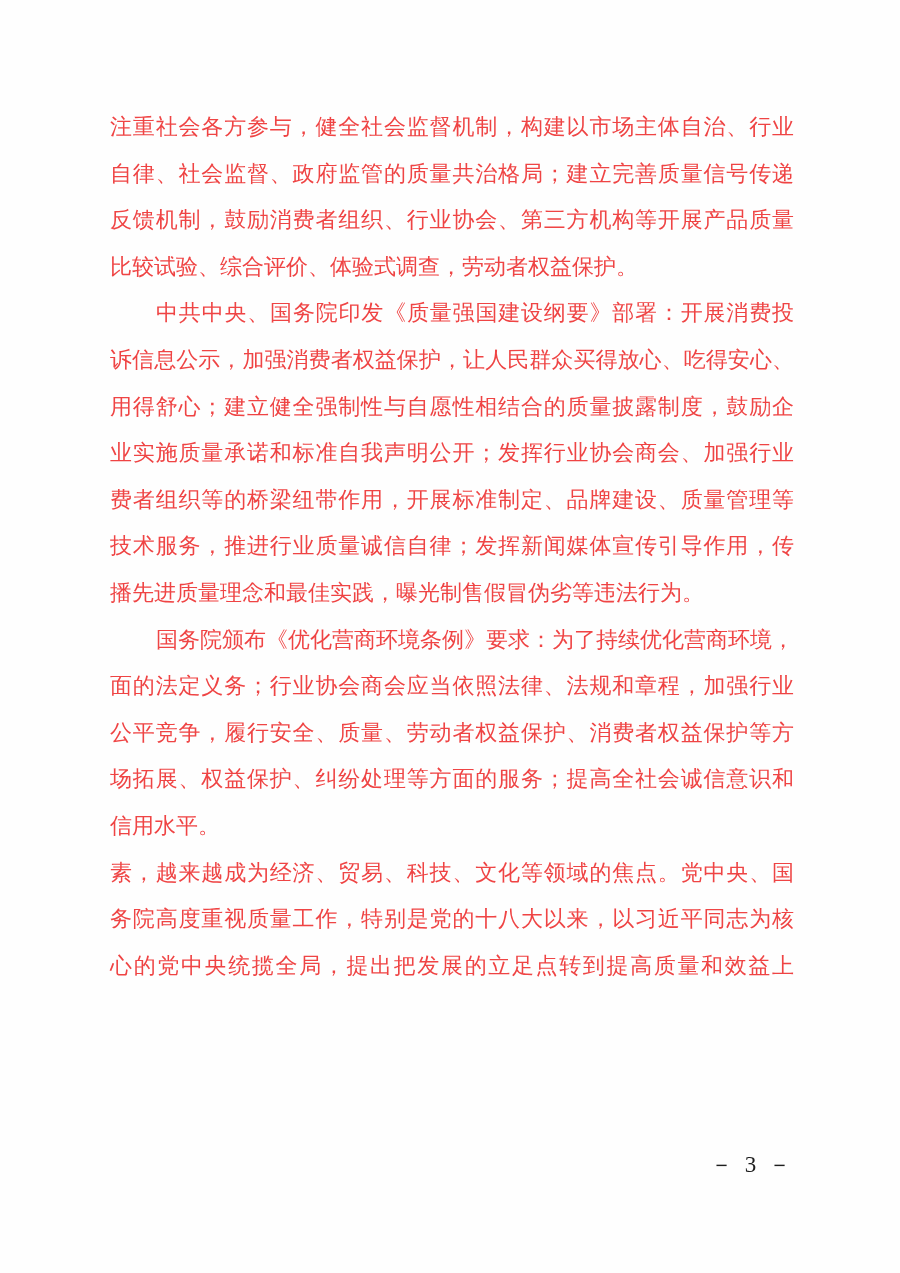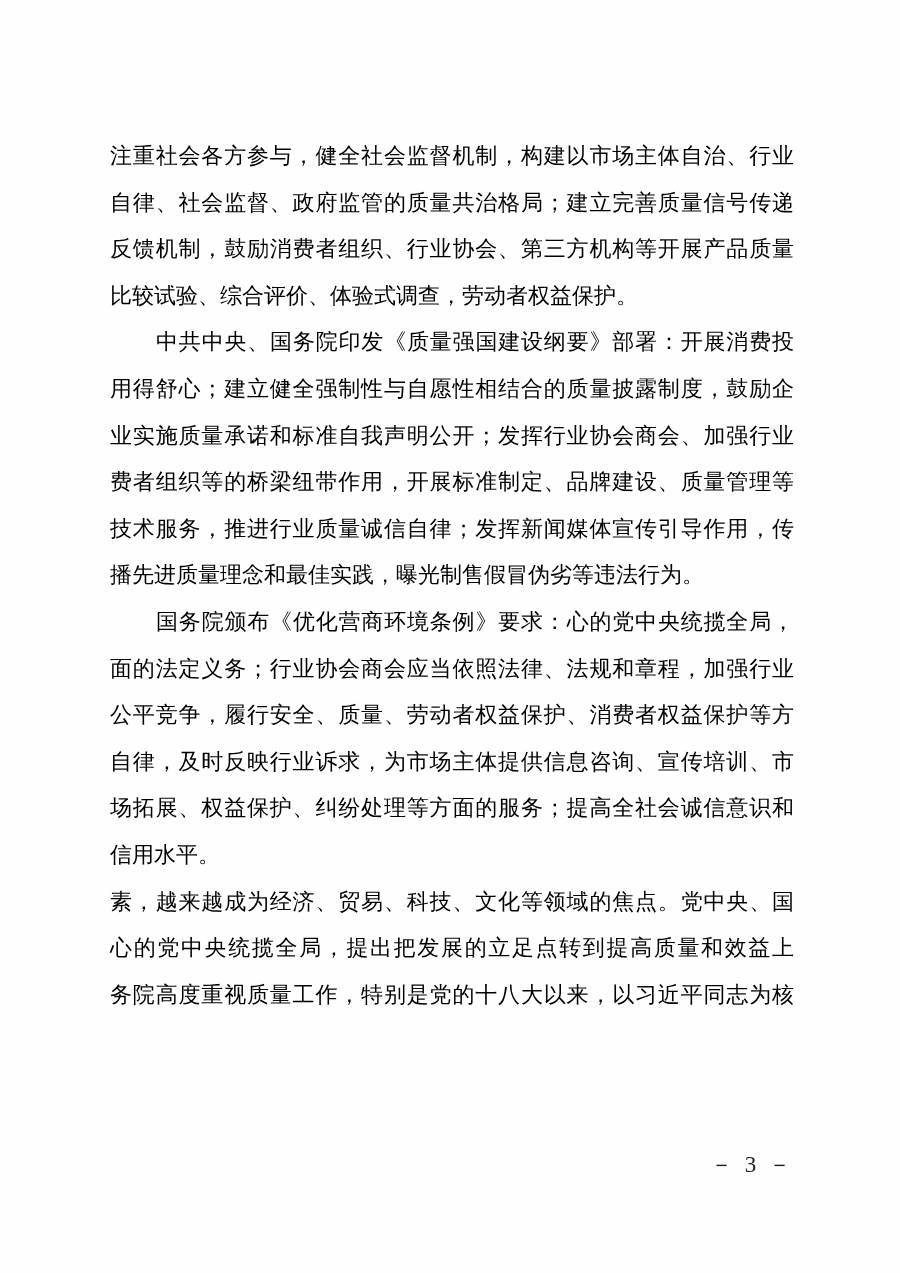--- a/index.html
+++ b/index.html
@@ -12,23 +12,23 @@
     width: 900px;
     height: 1273px;
     margin: 0 auto;
     background: #fefefe;
     overflow: hidden;
     font-family: "Liberation Serif", "DejaVu Serif", serif;
   }
   .text-block {
     position: absolute;
     left: 110px;
-    top: 133px;
+    top: 104px;
     width: 684px;
-    color: #000000;
+    color: #ef4444;
     font-size: 22px;
     font-weight: 400;
   }
   .line {
     height: 46.6px;
     line-height: 46.6px;
     text-align: justify;
     
     text-align-last: justify;
     text-justify: inter-character;
@@ -59,34 +59,34 @@
 <div class="page">
 
   <div class="text-block">
 
     <div class="line">注重社会各方参与，健全社会监督机制，构建以市场主体自治、行业</div>
     <div class="line">自律、社会监督、政府监管的质量共治格局；建立完善质量信号传递</div>
     <div class="line">反馈机制，鼓励消费者组织、行业协会、第三方机构等开展产品质量</div>
     <div class="line para-end">比较试验、综合评价、体验式调查，劳动者权益保护。</div>
 
     <div class="line para-first">中共中央、国务院印发《质量强国建设纲要》部署：开展消费投</div>
+    <div class="line">诉信息公示，加强消费者权益保护，让人民群众买得放心、吃得安心、</div>
     <div class="line">用得舒心；建立健全强制性与自愿性相结合的质量披露制度，鼓励企</div>
     <div class="line">业实施质量承诺和标准自我声明公开；发挥行业协会商会、加强行业</div>
     <div class="line">费者组织等的桥梁纽带作用，开展标准制定、品牌建设、质量管理等</div>
     <div class="line">技术服务，推进行业质量诚信自律；发挥新闻媒体宣传引导作用，传</div>
     <div class="line para-end">播先进质量理念和最佳实践，曝光制售假冒伪劣等违法行为。</div>
 
-    <div class="line para-first">国务院颁布《优化营商环境条例》要求：心的党中央统揽全局，</div>
+    <div class="line para-first">国务院颁布《优化营商环境条例》要求：为了持续优化营商环境，</div>
     <div class="line">面的法定义务；行业协会商会应当依照法律、法规和章程，加强行业</div>
     <div class="line">公平竞争，履行安全、质量、劳动者权益保护、消费者权益保护等方</div>
-    <div class="line">自律，及时反映行业诉求，为市场主体提供信息咨询、宣传培训、市</div>
     <div class="line">场拓展、权益保护、纠纷处理等方面的服务；提高全社会诚信意识和</div>
     <div class="line para-end">信用水平。</div>
 
     <div class="line">素，越来越成为经济、贸易、科技、文化等领域的焦点。党中央、国</div>
+    <div class="line">务院高度重视质量工作，特别是党的十八大以来，以习近平同志为核</div>
     <div class="line">心的党中央统揽全局，提出把发展的立足点转到提高质量和效益上</div>
-    <div class="line">务院高度重视质量工作，特别是党的十八大以来，以习近平同志为核</div>
 
   </div>
 
   <div class="page-number">－ 3 －</div>
 
 </div>
 
 </body></html>

